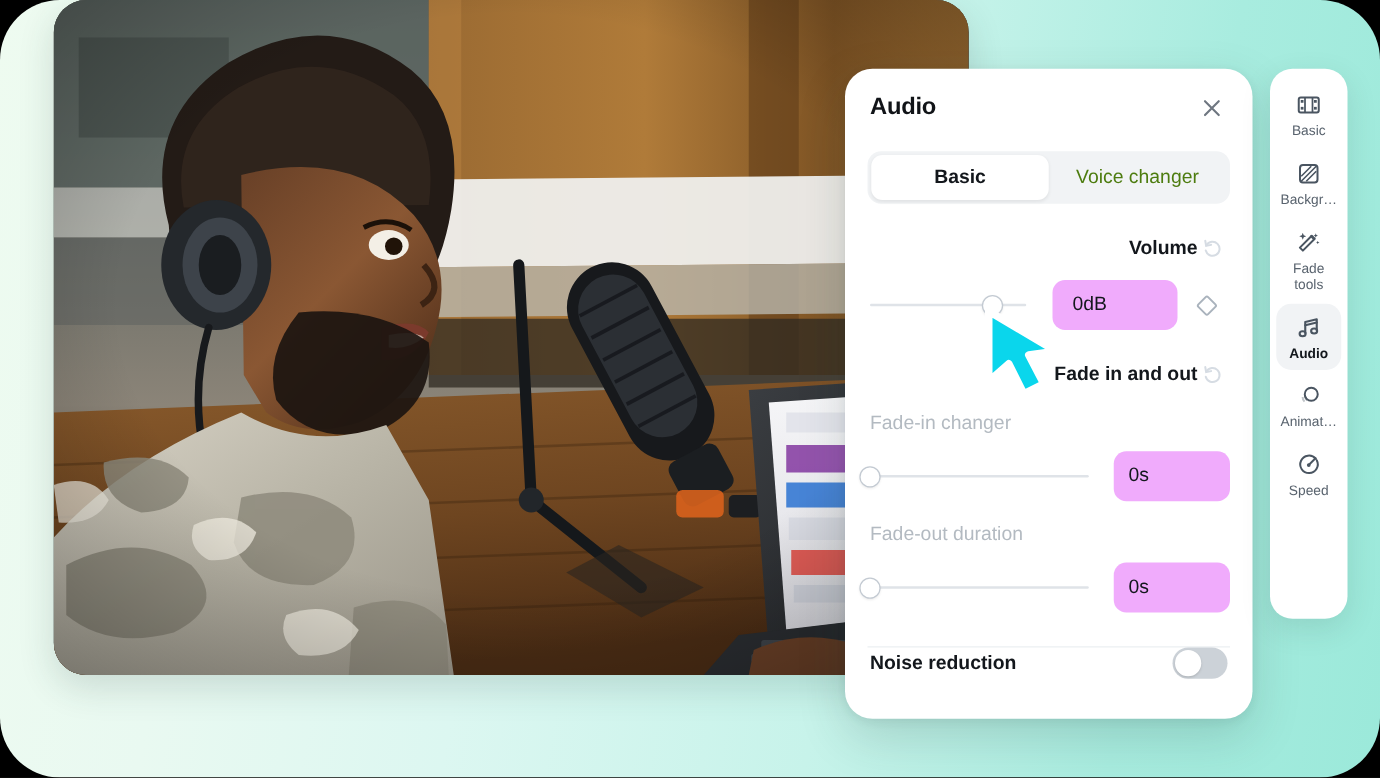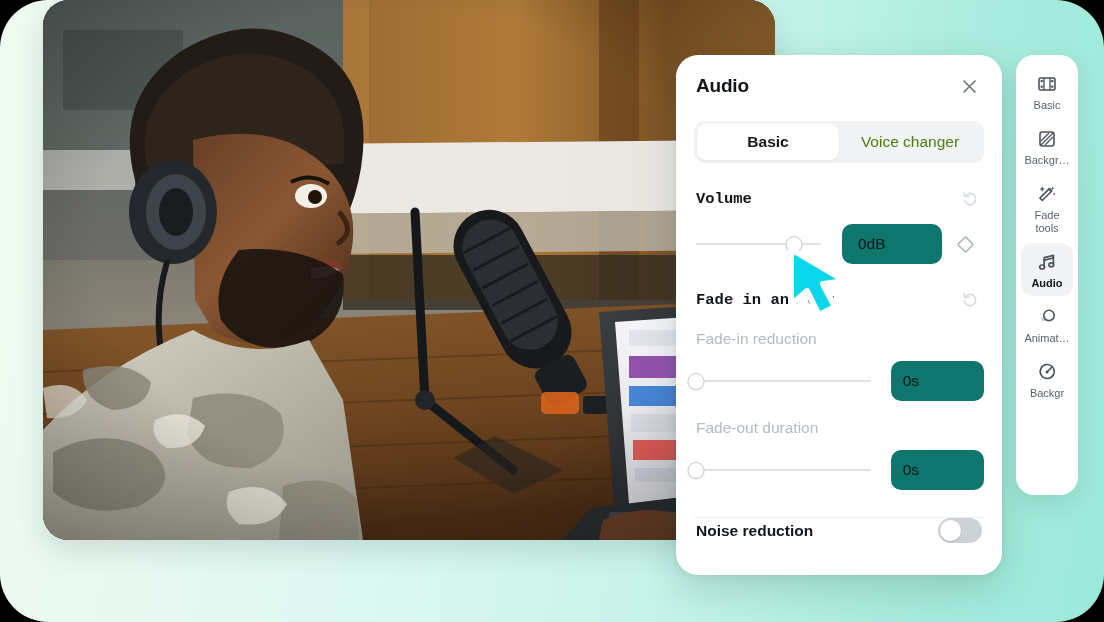--- a/index.html
+++ b/index.html
@@ -91,24 +91,23 @@
     background: #ffffff;
     color: #13171c;
     font-weight: bold;
     box-shadow: 0 1px 3px rgba(0,0,0,0.07);
   }
 
   
   .section-head {
     display: flex;
     align-items: center;
-    justify-content: space-between;
+    justify-content: flex-end;
     margin-top: 24px;
     padding: 0 2px;
-    font-family: Liberation Mono, monospace;
   }
   .section-title {
     font-size: 15.5px;
     font-weight: bold;
     color: #13171c;
   }
   .reset-btn {
     width: 24px; height: 24px;
     display: flex; align-items: center; justify-content: center;
     color: #d6dce3;
@@ -145,21 +144,21 @@
     position: absolute;
     width: 17px; height: 17px;
     border-radius: 50%;
     background: #ffffff;
     border: 1.6px solid #c3cad2;
     box-shadow: 0 1px 2px rgba(0,0,0,0.08);
     transform: translateX(-50%);
     cursor: pointer;
   }
   .value-box {
-    background: #0f766e;
+    background: #f0abfc;
     border-radius: 10px;
     height: 40px;
     display: flex;
     align-items: center;
     padding: 0 16px;
     font-size: 15.5px;
     color: #13171c;
     cursor: text;
   }
   .kf-btn {
@@ -451,21 +450,21 @@
   <div class="section-head">
     <div class="section-title">Fade in and out</div>
     <div class="reset-btn">
       <svg width="18" height="18" viewBox="0 0 18 18" fill="none" stroke="currentColor" stroke-width="1.6" stroke-linecap="round">
         <path d="M4.2 6.2 A5.6 5.6 0 1 1 3.6 10.4"></path>
         <path d="M3.2 2.6 L3.9 6.6 L7.9 5.9"></path>
       </svg>
     </div>
   </div>
 
-  <div class="sub-label">Fade-in reduction</div>
+  <div class="sub-label">Fade-in changer</div>
   <div class="slider-row fade-row">
     <div class="track-wrap">
       <div class="track"></div>
       <div class="thumb" id="fadein-thumb" style="left: 0%;"></div>
     </div>
     <div class="value-box">0s</div>
   </div>
 
   <div class="sub-label">Fade-out duration</div>
   <div class="slider-row fade-row">
@@ -549,21 +548,21 @@
   </div>
 
   <div class="rail-item">
     <span class="rail-icon">
       <svg width="22" height="22" viewBox="0 0 22 22" fill="none" stroke="currentColor" stroke-width="1.6" stroke-linecap="round">
         <path d="M16.6 6 A7 7 0 1 0 17.4 7.2"></path>
         <path d="M11 11 L16.4 5.6"></path>
         <circle cx="11" cy="11" r="1.5" fill="currentColor" stroke="none"></circle>
       </svg>
     </span>
-    <span class="rail-label">Backgr</span>
+    <span class="rail-label">Speed</span>
   </div>
 </div>
 
 <div id="cursor">
   <svg width="92" height="92" viewBox="0 0 92 92">
     <path d="M8 6 L8 62 L24 48 L36 72 L52 64 L40 41 L62 38 Z" fill="#0ad6ec" stroke="#ffffff" stroke-width="6" stroke-linejoin="round"></path>
   </svg>
 </div>
 
 </body></html>

